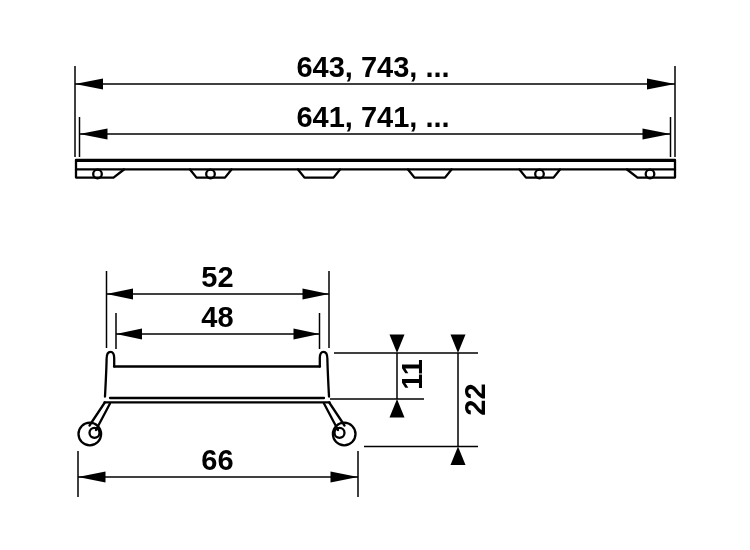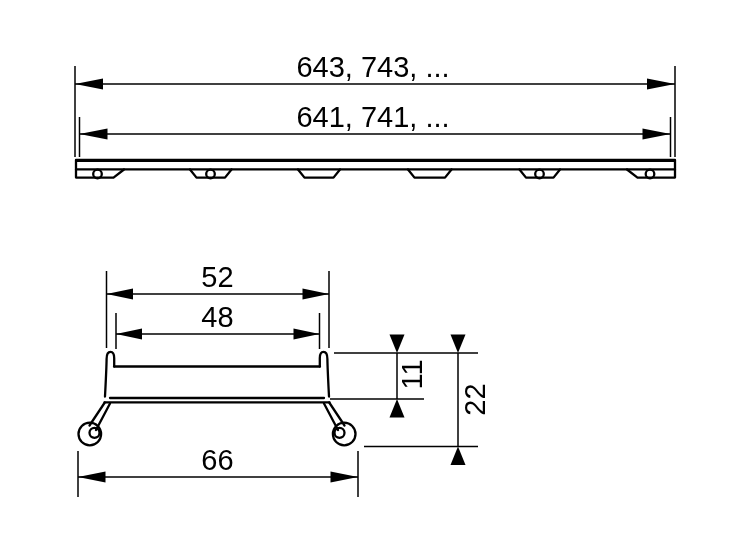--- a/index.html
+++ b/index.html
@@ -6,20 +6,21 @@
     margin: 0;
     padding: 0;
     background: #ffffff;
   }
   .canvas {
     position: relative;
     width: 750px;
     height: 550px;
     background: #ffffff;
     overflow: hidden;
+    font-weight: bold;
   }
   svg {
     display: block;
   }
   svg text {
     font-family: "Liberation Sans", "DejaVu Sans", sans-serif;
     font-size: 29px;
     fill: #000000;
   }
   .obj {            

